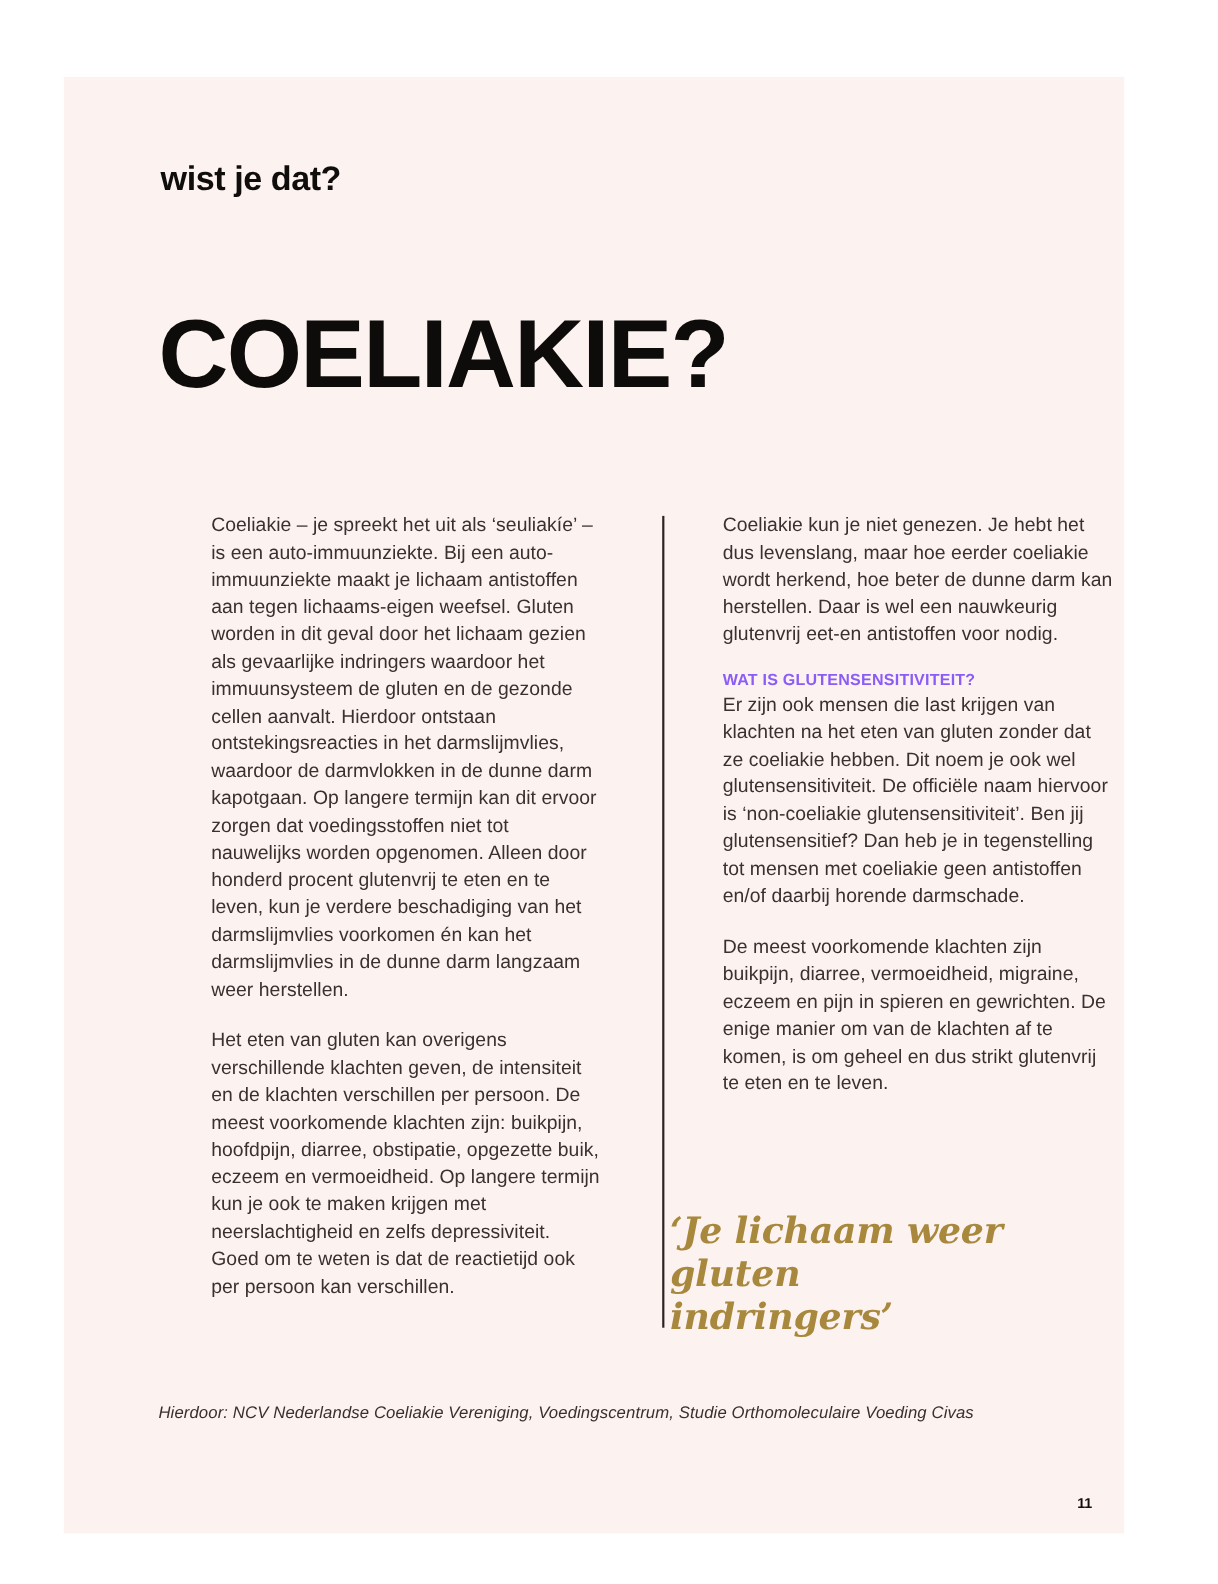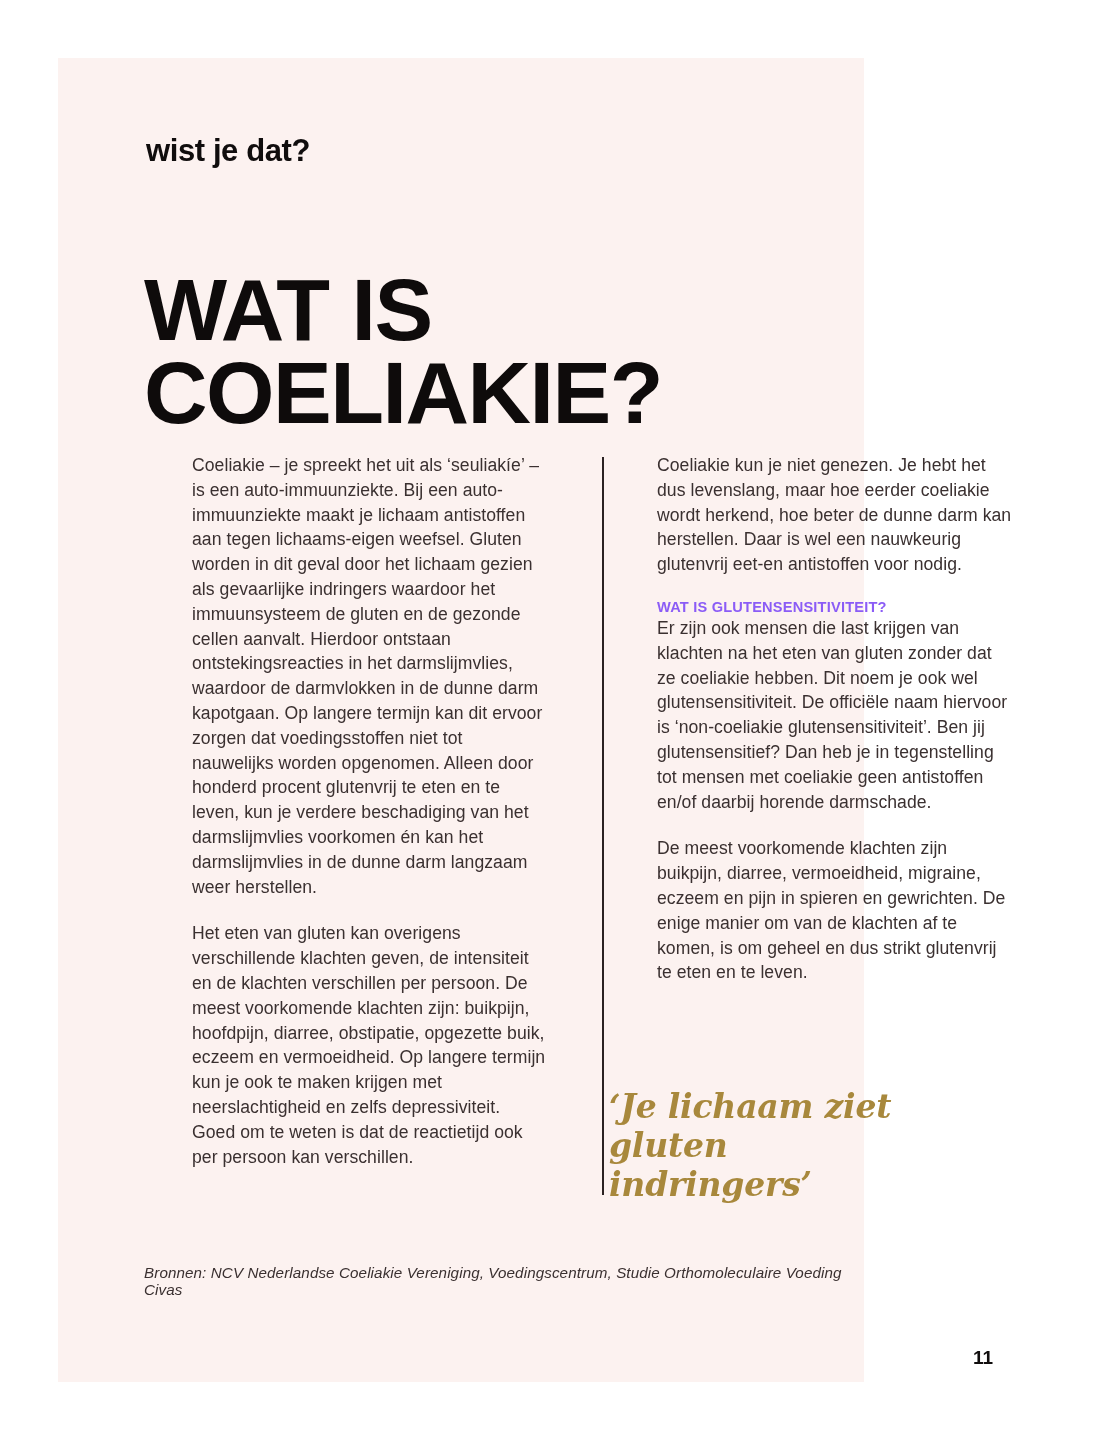--- a/index.html
+++ b/index.html
@@ -11,22 +11,22 @@
     width: 1107px;
     height: 1440px;
     overflow: hidden;
     font-family: "Liberation Sans", sans-serif;
   }
 
   
   #page-sheet {
     position: absolute;
     left: 58px;
-    top: 58px;
-    width: 806px;
+    top: 70px;
+    width: 964px;
     height: 1324px;
     background: #fcf2f0;
     box-sizing: border-box;
     text-decoration: underline;
   }
 
   
   #kicker {
     position: absolute;
     left: 88px;
@@ -124,34 +124,33 @@
     letter-spacing: 0.1px;
   }
 
   
   #page-number {
     position: absolute;
     left: 895px;
     top: 1289px;
     width: 40px;
     text-align: right;
-    font-size: 19px;
+    font-size: 13px;
     font-weight: 700;
     color: #100d0d;
   }
 </style>
 </head>
 <body>
 
 <div id="page-sheet">
 
   <div id="kicker">wist je dat?</div>
 
   <h1 id="display-title">
-    <span class="tl">WAT IS</span>
     <span class="tl">COELIAKIE?</span>
   </h1>
 
   <div id="columns">
 
     <div id="col-divider"></div>
 
     <div class="col col-left">
       <p class="body-p">Coeliakie – je spreekt het uit als ‘seuliakíe’ – is een auto-immuunziekte. Bij een auto-immuunziekte maakt je lichaam antistoffen aan tegen lichaams-eigen weefsel. Gluten worden in dit geval door het lichaam gezien als gevaarlijke indringers waardoor het immuunsysteem de gluten en de gezonde cellen aanvalt. Hierdoor ontstaan ontstekingsreacties in het darmslijmvlies, waardoor de darmvlokken in de dunne darm kapotgaan. Op langere termijn kan dit ervoor zorgen dat voedingsstoffen niet tot nauwelijks worden opgenomen. Alleen door honderd procent glutenvrij te eten en te leven, kun je verdere beschadiging van het darmslijmvlies voorkomen én kan het darmslijmvlies in de dunne darm langzaam weer herstellen.</p>
       <p class="body-p">Het eten van gluten kan overigens verschillende klachten geven, de intensiteit en de klachten verschillen per persoon. De meest voorkomende klachten zijn: buikpijn, hoofdpijn, diarree, obstipatie, opgezette buik, eczeem en vermoeidheid. Op langere termijn kun je ook te maken krijgen met neerslachtigheid en zelfs depressiviteit. Goed om te weten is dat de reactietijd ook per persoon kan verschillen.</p>
@@ -160,21 +159,21 @@
     <div class="col col-right">
       <p class="body-p">Coeliakie kun je niet genezen. Je hebt het dus levenslang, maar hoe eerder coeliakie wordt herkend, hoe beter de dunne darm kan herstellen. Daar is wel een nauwkeurig glutenvrij eet-en antistoffen voor nodig.</p>
       <h2 class="sub-head">WAT IS GLUTENSENSITIVITEIT?</h2>
       <p class="body-p">Er zijn ook mensen die last krijgen van klachten na het eten van gluten zonder dat ze coeliakie hebben. Dit noem je ook wel glutensensitiviteit. De officiële naam hiervoor is ‘non-coeliakie glutensensitiviteit’. Ben jij glutensensitief? Dan heb je in tegenstelling tot mensen met coeliakie geen antistoffen en/of daarbij horende darmschade.</p>
       <p class="body-p">De meest voorkomende klachten zijn buikpijn, diarree, vermoeidheid, migraine, eczeem en pijn in spieren en gewrichten. De enige manier om van de klachten af te komen, is om geheel en dus strikt glutenvrij te eten en te leven.</p>
     </div>
 
   </div>
 
   <div id="pull-quote">
-    <span class="ql">‘Je lichaam ziet gluten</span>
+    <span class="ql">‘Je lichaam weer gluten</span>
     <span class="ql">indringers’</span>
   </div>
 
-  <div id="sources">Bronnen: NCV Nederlandse Coeliakie Vereniging, Voedingscentrum, Studie Orthomoleculaire Voeding Civas</div>
+  <div id="sources">Hierdoor: NCV Nederlandse Coeliakie Vereniging, Voedingscentrum, Studie Orthomoleculaire Voeding Civas</div>
 
   <div id="page-number">11</div>
 
 </div>
 
 </body></html>

